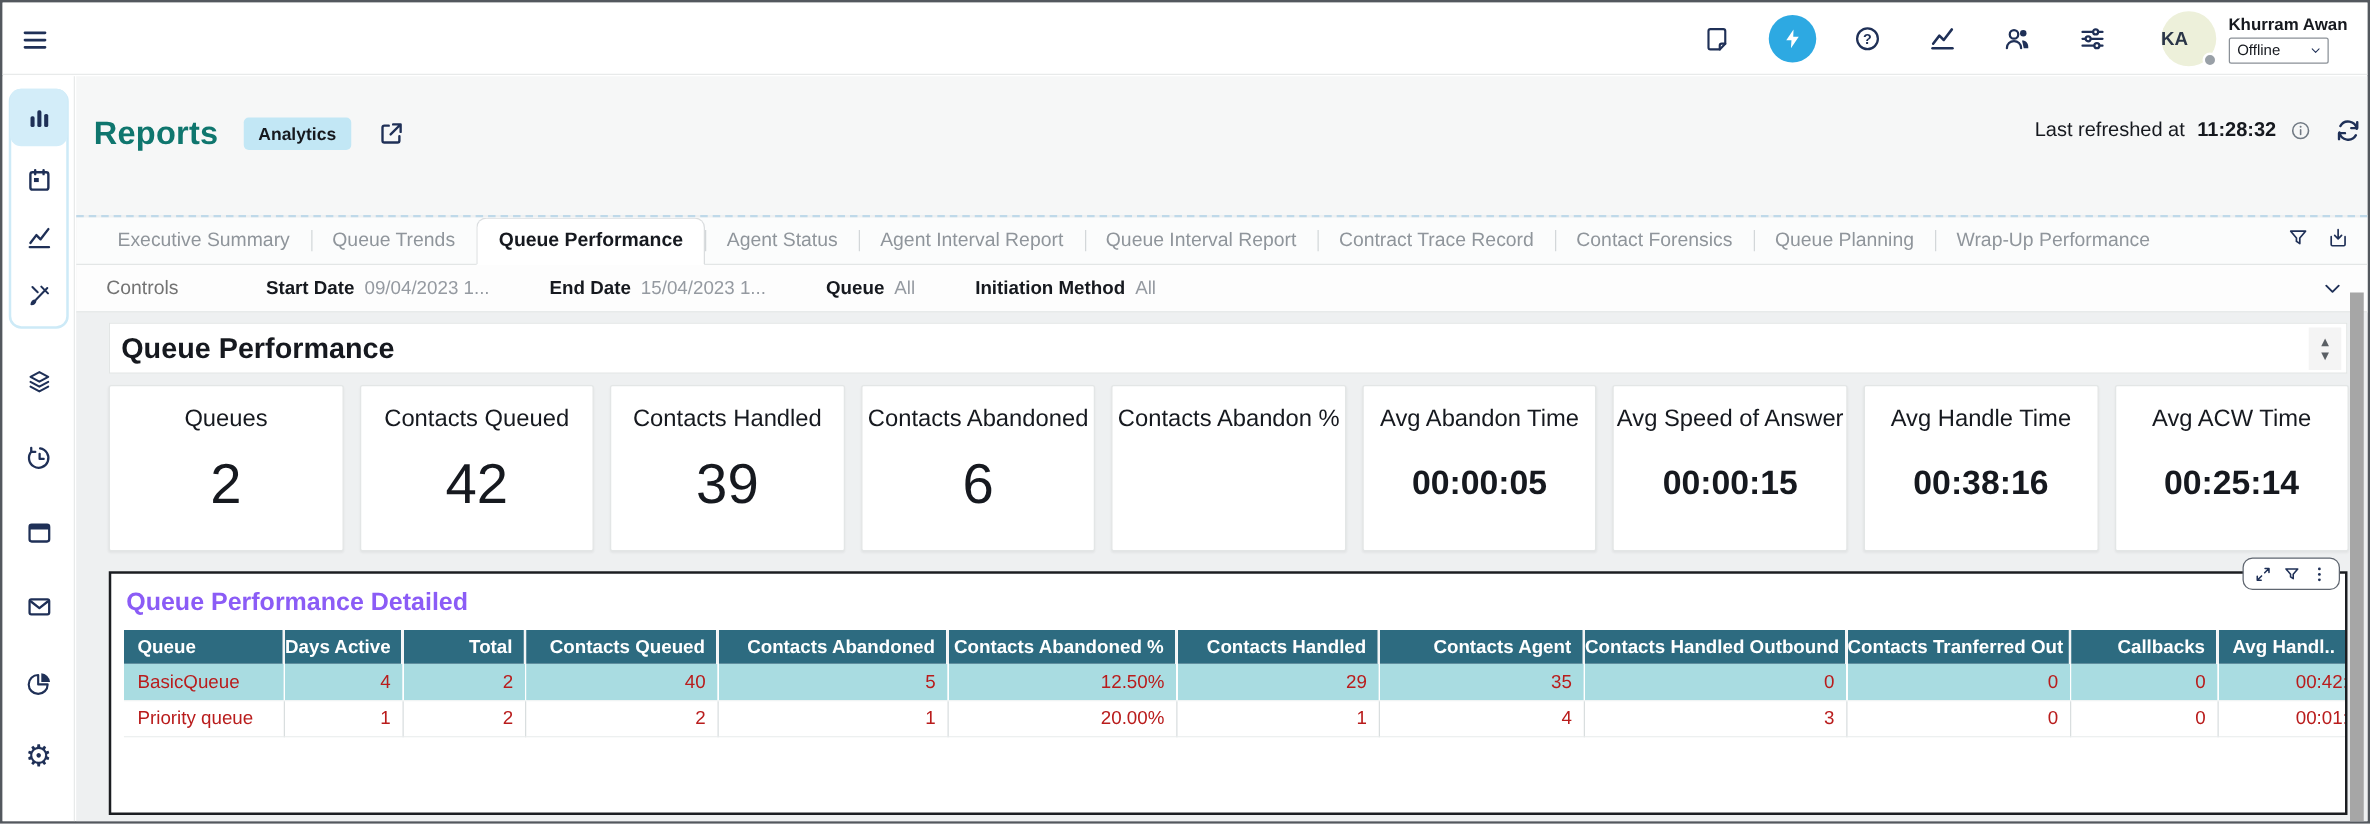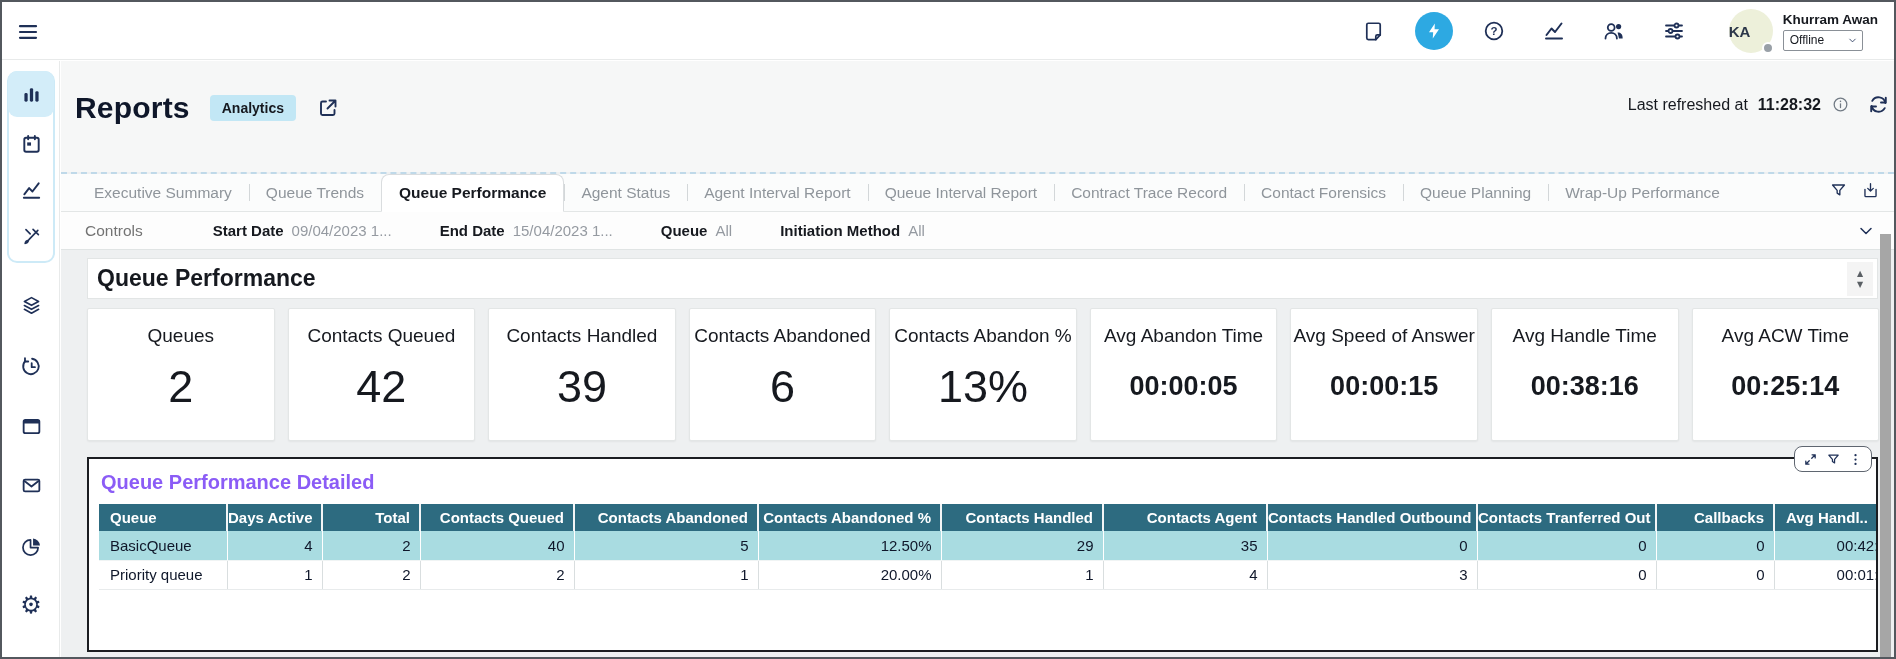--- a/index.html
+++ b/index.html
@@ -29,21 +29,21 @@
   .sidebar { position:absolute; left:0; top:59px; bottom:0; width:58px; background:#fff; border-right:1px solid #e8eaea; z-index:4; }
   .sb-group { position:absolute; left:5px; top:10px; width:48px; height:192px; border:2px solid #cdeaf7; border-radius:10px; }
   .sb-ic { position:absolute; left:6px; width:46px; height:46px; border-radius:9px; display:flex; align-items:center; justify-content:center; cursor:pointer; }
   .sb-ic.active { background:#d3edf9; }
   .gear-glyph { font-size:24px; line-height:1; color:#1f3057; font-family:"DejaVu Sans", sans-serif; }
 
   
   .main { position:absolute; left:59px; top:59px; right:0; bottom:0; background:#f6f7f7; }
   .page-head { position:relative; height:111px; }
   .ph-left { display:flex; align-items:center; gap:20px; padding:30px 0 0 14px; }
-  .page-title { font-size:30px; font-weight:700; color:#0f172a; letter-spacing:.2px; }
+  .page-title { font-size:26px; font-weight:700; color:#0f766e; letter-spacing:.2px; }
   .badge { background:#c2e7f5; color:#16191f; font-size:14px; font-weight:700; padding:5px 12px; border-radius:4px; }
   .ph-right { position:absolute; right:44px; top:34px; display:flex; align-items:center; gap:10px; font-size:16px; color:#16191f; }
   .refresh-btn { position:absolute; right:4px; top:32px; cursor:pointer; }
 
   
   .panel { position:absolute; left:0; right:0; top:111px; bottom:0; border-top:2px dashed #bfd9e9; background:#eef0f1; display:flex; flex-direction:column; }
   .panel-tools { position:absolute; right:14px; top:7px; display:flex; gap:13px; z-index:3; }
 
   .tabs { height:38px; background:#fbfcfc; border-bottom:1px solid #e3e6e6; display:flex; align-items:stretch; padding-left:16px; }
   .tab { display:flex; align-items:center; padding:0 17px; font-size:15.5px; color:#8f959b; position:relative; cursor:pointer; white-space:nowrap; }
@@ -73,21 +73,21 @@
 
   .widget { margin:16px 16px 0 26px; height:195px; background:#fff; border:2px solid #1b1d21; position:relative; }
   .widget-title { margin:12px 0 0 12px; font-size:20px; font-weight:700; color:#8b5cf6; }
   .widget-toolbar { position:absolute; top:-13px; right:4px; width:78px; height:26px; background:#fff; border:1.5px solid #5f6670; border-radius:8px; display:flex; align-items:center; justify-content:space-evenly; z-index:3; }
   .widget-toolbar .wt { cursor:pointer; display:flex; align-items:center; justify-content:center; }
 
   .table-wrap { margin:10px 0 0 10px; overflow:hidden; width:calc(100% - 10px); }
   table.qtable { border-collapse:collapse; table-layout:fixed; width:1805px; font-size:15px; }
   .qtable th { background:#2d6b80; color:#fff; font-weight:700; height:27px; text-align:right; padding-right:9px; border-right:2px solid #f3f5f6; white-space:nowrap; overflow:hidden; }
   .qtable th.left { text-align:left; padding-left:11px; }
-  .qtable td { height:29px; text-align:right; padding-right:9px; border-right:1px solid #d9dedf; border-bottom:1px solid #e8ebec; color:#0f172a; white-space:nowrap; overflow:hidden; background:#fff; }
+  .qtable td { height:29px; text-align:right; padding-right:9px; border-right:1px solid #d9dedf; border-bottom:1px solid #e8ebec; color:#b91c1c; white-space:nowrap; overflow:hidden; background:#fff; }
   .qtable td.left { text-align:left; padding-left:11px; }
   .qtable tr.hl td { background:#a9dce1; border-right-color:rgba(255,255,255,.8); border-bottom-color:#f0f4f4; }
   .qtable th:last-child, .qtable td:last-child { border-right:none; }
 
   .scrollbar { position:absolute; right:3px; top:232px; width:11px; height:423px; background:#a6a6a6; z-index:6; }
 </style>
 </head>
 <body>
 
 <div class="app">
@@ -332,21 +332,20 @@
             <div class="card">
               <div class="card-title">Contacts Handled</div>
               <div class="card-value number">39</div>
             </div>
             <div class="card">
               <div class="card-title">Contacts Abandoned</div>
               <div class="card-value number">6</div>
             </div>
             <div class="card">
               <div class="card-title">Contacts Abandon %</div>
-              <div class="card-value number">13%</div>
             </div>
             <div class="card">
               <div class="card-title">Avg Abandon Time</div>
               <div class="card-value time">00:00:05</div>
             </div>
             <div class="card">
               <div class="card-title">Avg Speed of Answer</div>
               <div class="card-value time">00:00:15</div>
             </div>
             <div class="card">

